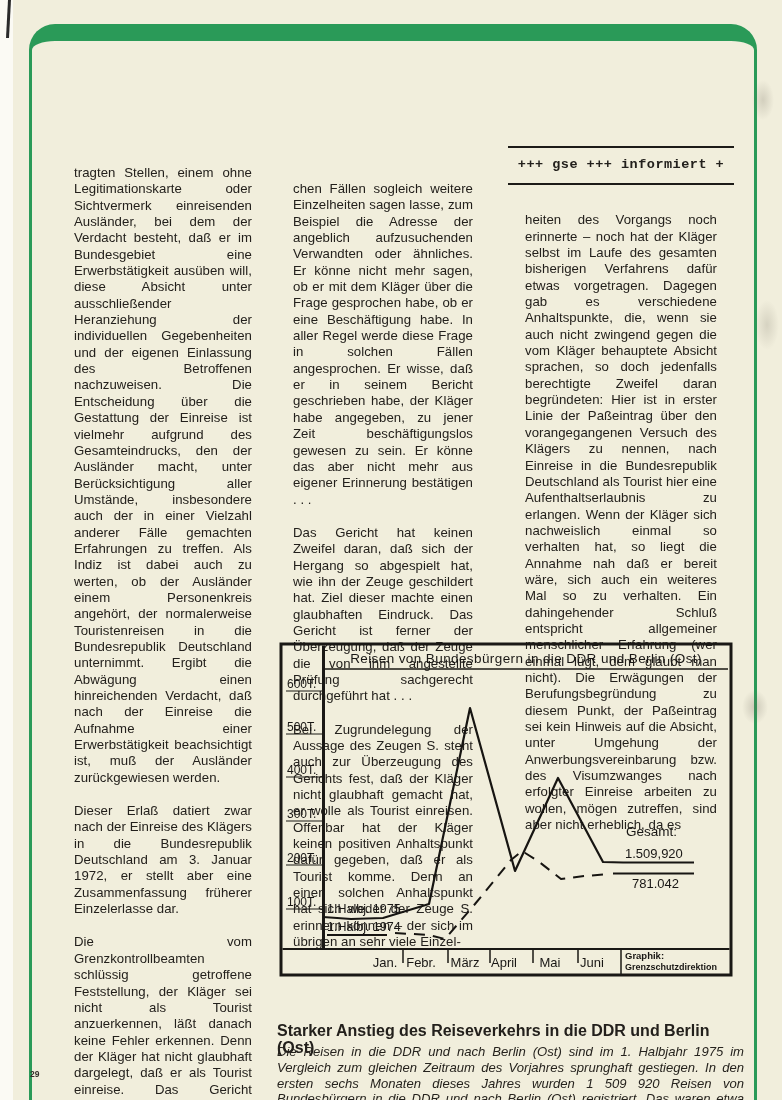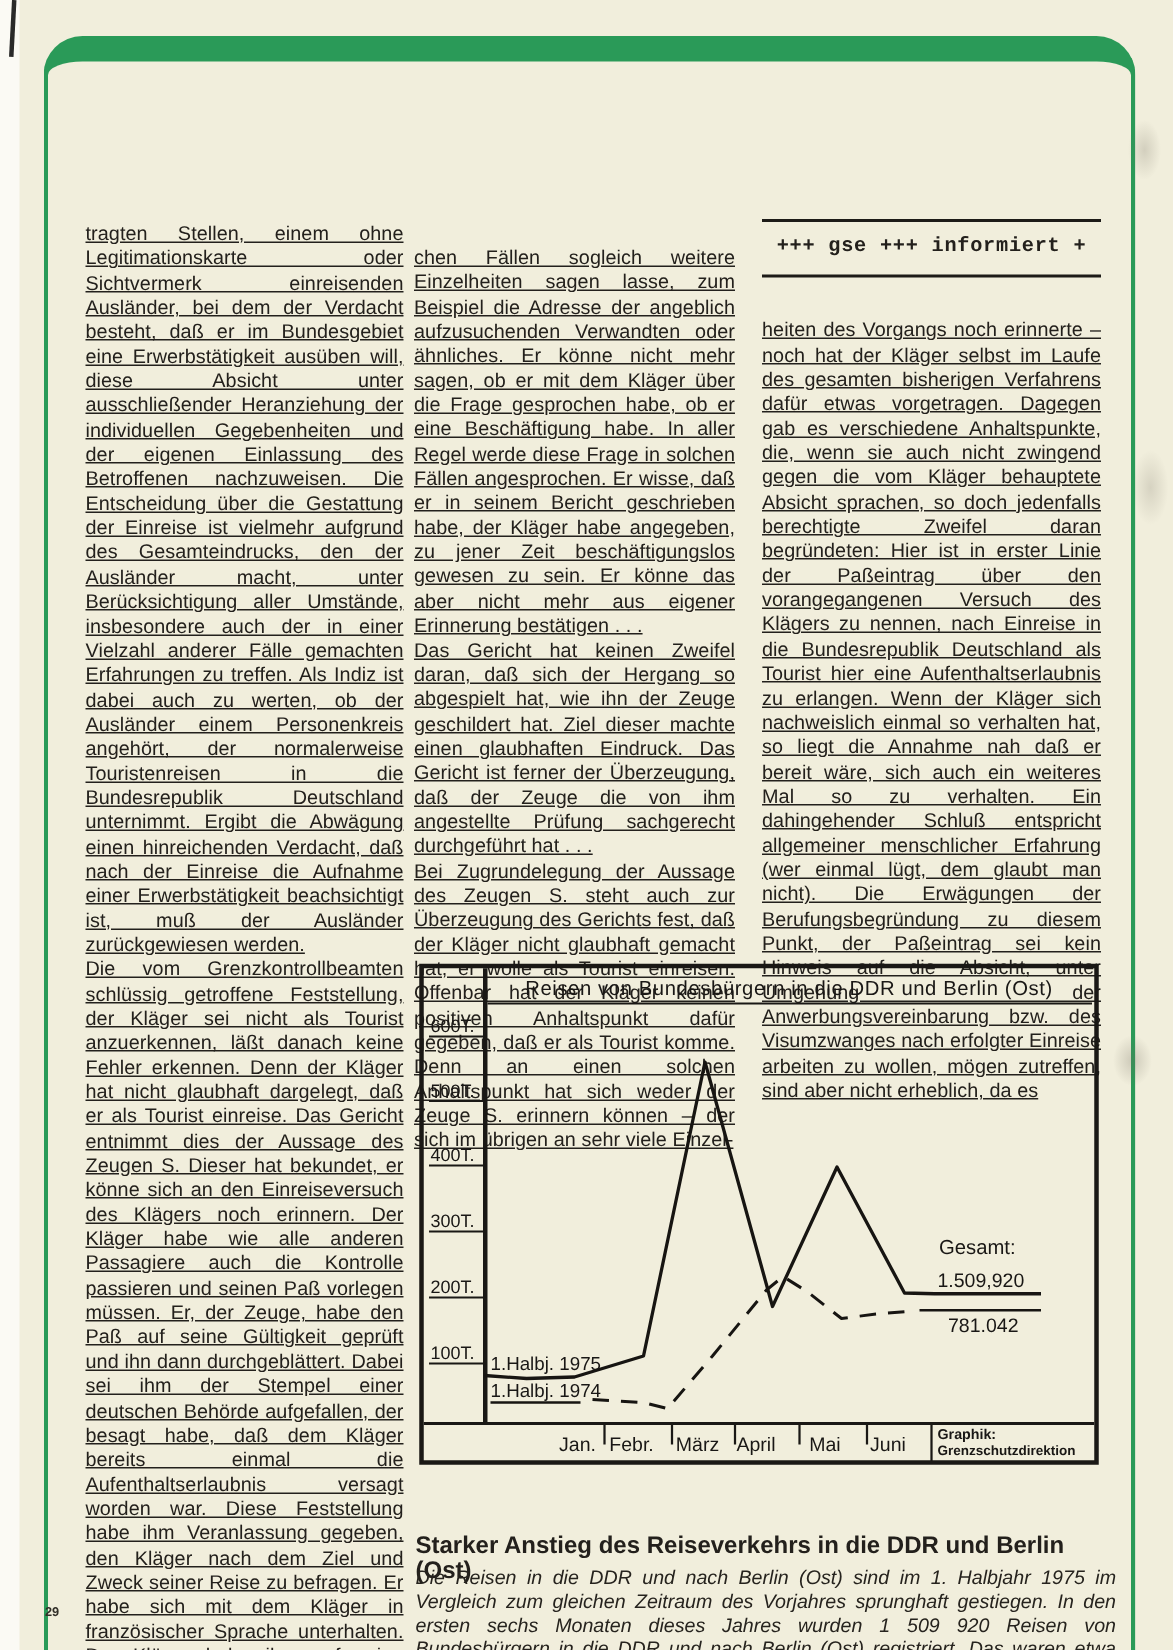--- a/index.html
+++ b/index.html
@@ -6,21 +6,21 @@
   body{width:782px;height:1100px;overflow:hidden;background:#e8e5d4;}
   #page{position:relative;width:782px;height:1100px;background:#f1eedc;overflow:hidden;
         font-family:"Liberation Sans",sans-serif;color:#23201c;}
   .scan-strip{position:absolute;left:0;top:0;width:13px;height:1100px;background:#fbfaf4;}
   .scan-mark{position:absolute;left:7px;top:0;width:3px;height:38px;background:#2a2a2a;transform:rotate(3deg);}
   .green-frame{position:absolute;left:29px;top:24px;width:722px;height:1080px;
         border:3px solid #2a9a58;border-top-width:17px;border-bottom:none;
         border-radius:26px 26px 0 0;}
   .smudge{position:absolute;border-radius:50%;pointer-events:none;}
   .col{position:absolute;text-align:justify;font-size:13.2px;line-height:16.35px;letter-spacing:0.05px;}
-  .col p{margin:0;text-decoration:underline;}
+  .col p{margin:17px;}
   #col-left{left:57px;top:148px;width:212px;}
   #col-mid{left:276px;top:164px;width:214px;}
   #col-right{left:508px;top:146px;width:226px;}
   .gse-banner{border-top:2px solid #1d1b17;border-bottom:2px solid #1d1b17;
         padding:9px 0 10px 0;margin-bottom:27px;text-align:center;
         font-family:"Liberation Mono",monospace;font-weight:bold;font-size:13.5px;letter-spacing:0.5px;}
   #chart-wrap{position:absolute;left:279px;top:642px;width:526px;height:336px;}
   #figure-headline{position:absolute;left:277px;top:1022px;width:466px;
         font-weight:bold;font-size:16px;line-height:17px;}
   #figure-caption{position:absolute;left:277px;top:1044px;width:467px;
@@ -36,20 +36,21 @@
   <div class="scan-strip"></div>
   <div class="scan-mark"></div>
   <div class="green-frame"></div>
 
   <div class="smudge" style="left:752px;top:80px;width:22px;height:40px;background:radial-gradient(closest-side,rgba(120,115,100,0.25),rgba(120,115,100,0));"></div>
   <div class="smudge" style="left:755px;top:300px;width:24px;height:50px;background:radial-gradient(closest-side,rgba(120,115,100,0.22),rgba(120,115,100,0));"></div>
   <div class="smudge" style="left:742px;top:690px;width:26px;height:34px;background:radial-gradient(closest-side,rgba(110,105,92,0.28),rgba(110,105,92,0));"></div>
 
   <div id="col-left" class="col">
     <p>tragten Stellen, einem ohne Legitimationskarte oder Sichtvermerk einreisenden Ausländer, bei dem der Verdacht besteht, daß er im Bundesgebiet eine Erwerbstätigkeit ausüben will, diese Absicht unter ausschließender Heranziehung der individuellen Gegebenheiten und der eigenen Einlassung des Betroffenen nachzuweisen. Die Entscheidung über die Gestattung der Einreise ist vielmehr aufgrund des Gesamteindrucks, den der Ausländer macht, unter Berücksichtigung aller Umstände, insbesondere auch der in einer Vielzahl anderer Fälle gemachten Erfahrungen zu treffen. Als Indiz ist dabei auch zu werten, ob der Ausländer einem Personenkreis angehört, der normalerweise Touristenreisen in die Bundesrepublik Deutschland unternimmt. Ergibt die Abwägung einen hinreichenden Verdacht, daß nach der Einreise die Aufnahme einer Erwerbstätigkeit beachsichtigt ist, muß der Ausländer zurückgewiesen werden.</p>
+    <p>Dieser Erlaß datiert zwar nach der Einreise des Klägers in die Bundesrepublik Deutschland am 3. Januar 1972, er stellt aber eine Zusammenfassung früherer Einzelerlasse dar.</p>
     <p>Die vom Grenzkontrollbeamten schlüssig getroffene Feststellung, der Kläger sei nicht als Tourist anzuerkennen, läßt danach keine Fehler erkennen. Denn der Kläger hat nicht glaubhaft dargelegt, daß er als Tourist einreise. Das Gericht entnimmt dies der Aussage des Zeugen S. Dieser hat bekundet, er könne sich an den Einreiseversuch des Klägers noch erinnern. Der Kläger habe wie alle anderen Passagiere auch die Kontrolle passieren und seinen Paß vorlegen müssen. Er, der Zeuge, habe den Paß auf seine Gültigkeit geprüft und ihn dann durchgeblättert. Dabei sei ihm der Stempel einer deutschen Behörde aufgefallen, der besagt habe, daß dem Kläger bereits einmal die Aufenthaltserlaubnis versagt worden war. Diese Feststellung habe ihm Veranlassung gegeben, den Kläger nach dem Ziel und Zweck seiner Reise zu befragen. Er habe sich mit dem Kläger in französischer Sprache unterhalten. Der Kläger habe ihm auf seine Frage sowohl einen Ort in der Bundesrepublik als auch Berlin genannt. Auf weitere Vorhaltungen habe er erklärt, er wolle erst den einen Ort und dann den anderen aufsuchen. Er habe den Kläger auch nach dem Zweck seiner Reise gefragt. An die Antwort könne er sich nicht mehr erinnern. Er könne nur sagen, daß der Kläger etwas Bestimmtes sicherlich nicht angegeben habe; denn das würde er behalten haben, zumal er sich in sol-</p>
   </div>
 
   <div id="col-mid" class="col">
     <p>chen Fällen sogleich weitere Einzelheiten sagen lasse, zum Beispiel die Adresse der angeblich aufzusuchenden Verwandten oder ähnliches. Er könne nicht mehr sagen, ob er mit dem Kläger über die Frage gesprochen habe, ob er eine Beschäftigung habe. In aller Regel werde diese Frage in solchen Fällen angesprochen. Er wisse, daß er in seinem Bericht geschrieben habe, der Kläger habe angegeben, zu jener Zeit beschäftigungslos gewesen zu sein. Er könne das aber nicht mehr aus eigener Erinnerung bestätigen . . .</p>
     <p>Das Gericht hat keinen Zweifel daran, daß sich der Hergang so abgespielt hat, wie ihn der Zeuge geschildert hat. Ziel dieser machte einen glaubhaften Eindruck. Das Gericht ist ferner der Überzeugung, daß der Zeuge die von ihm angestellte Prüfung sachgerecht durchgeführt hat . . .</p>
     <p>Bei Zugrundelegung der Aussage des Zeugen S. steht auch zur Überzeugung des Gerichts fest, daß der Kläger nicht glaubhaft gemacht hat, er wolle als Tourist einreisen. Offenbar hat der Kläger keinen positiven Anhaltspunkt dafür gegeben, daß er als Tourist komme. Denn an einen solchen Anhaltspunkt hat sich weder der Zeuge S. erinnern können – der sich im übrigen an sehr viele Einzel-</p>
   </div>
 
   <div id="col-right" class="col">

